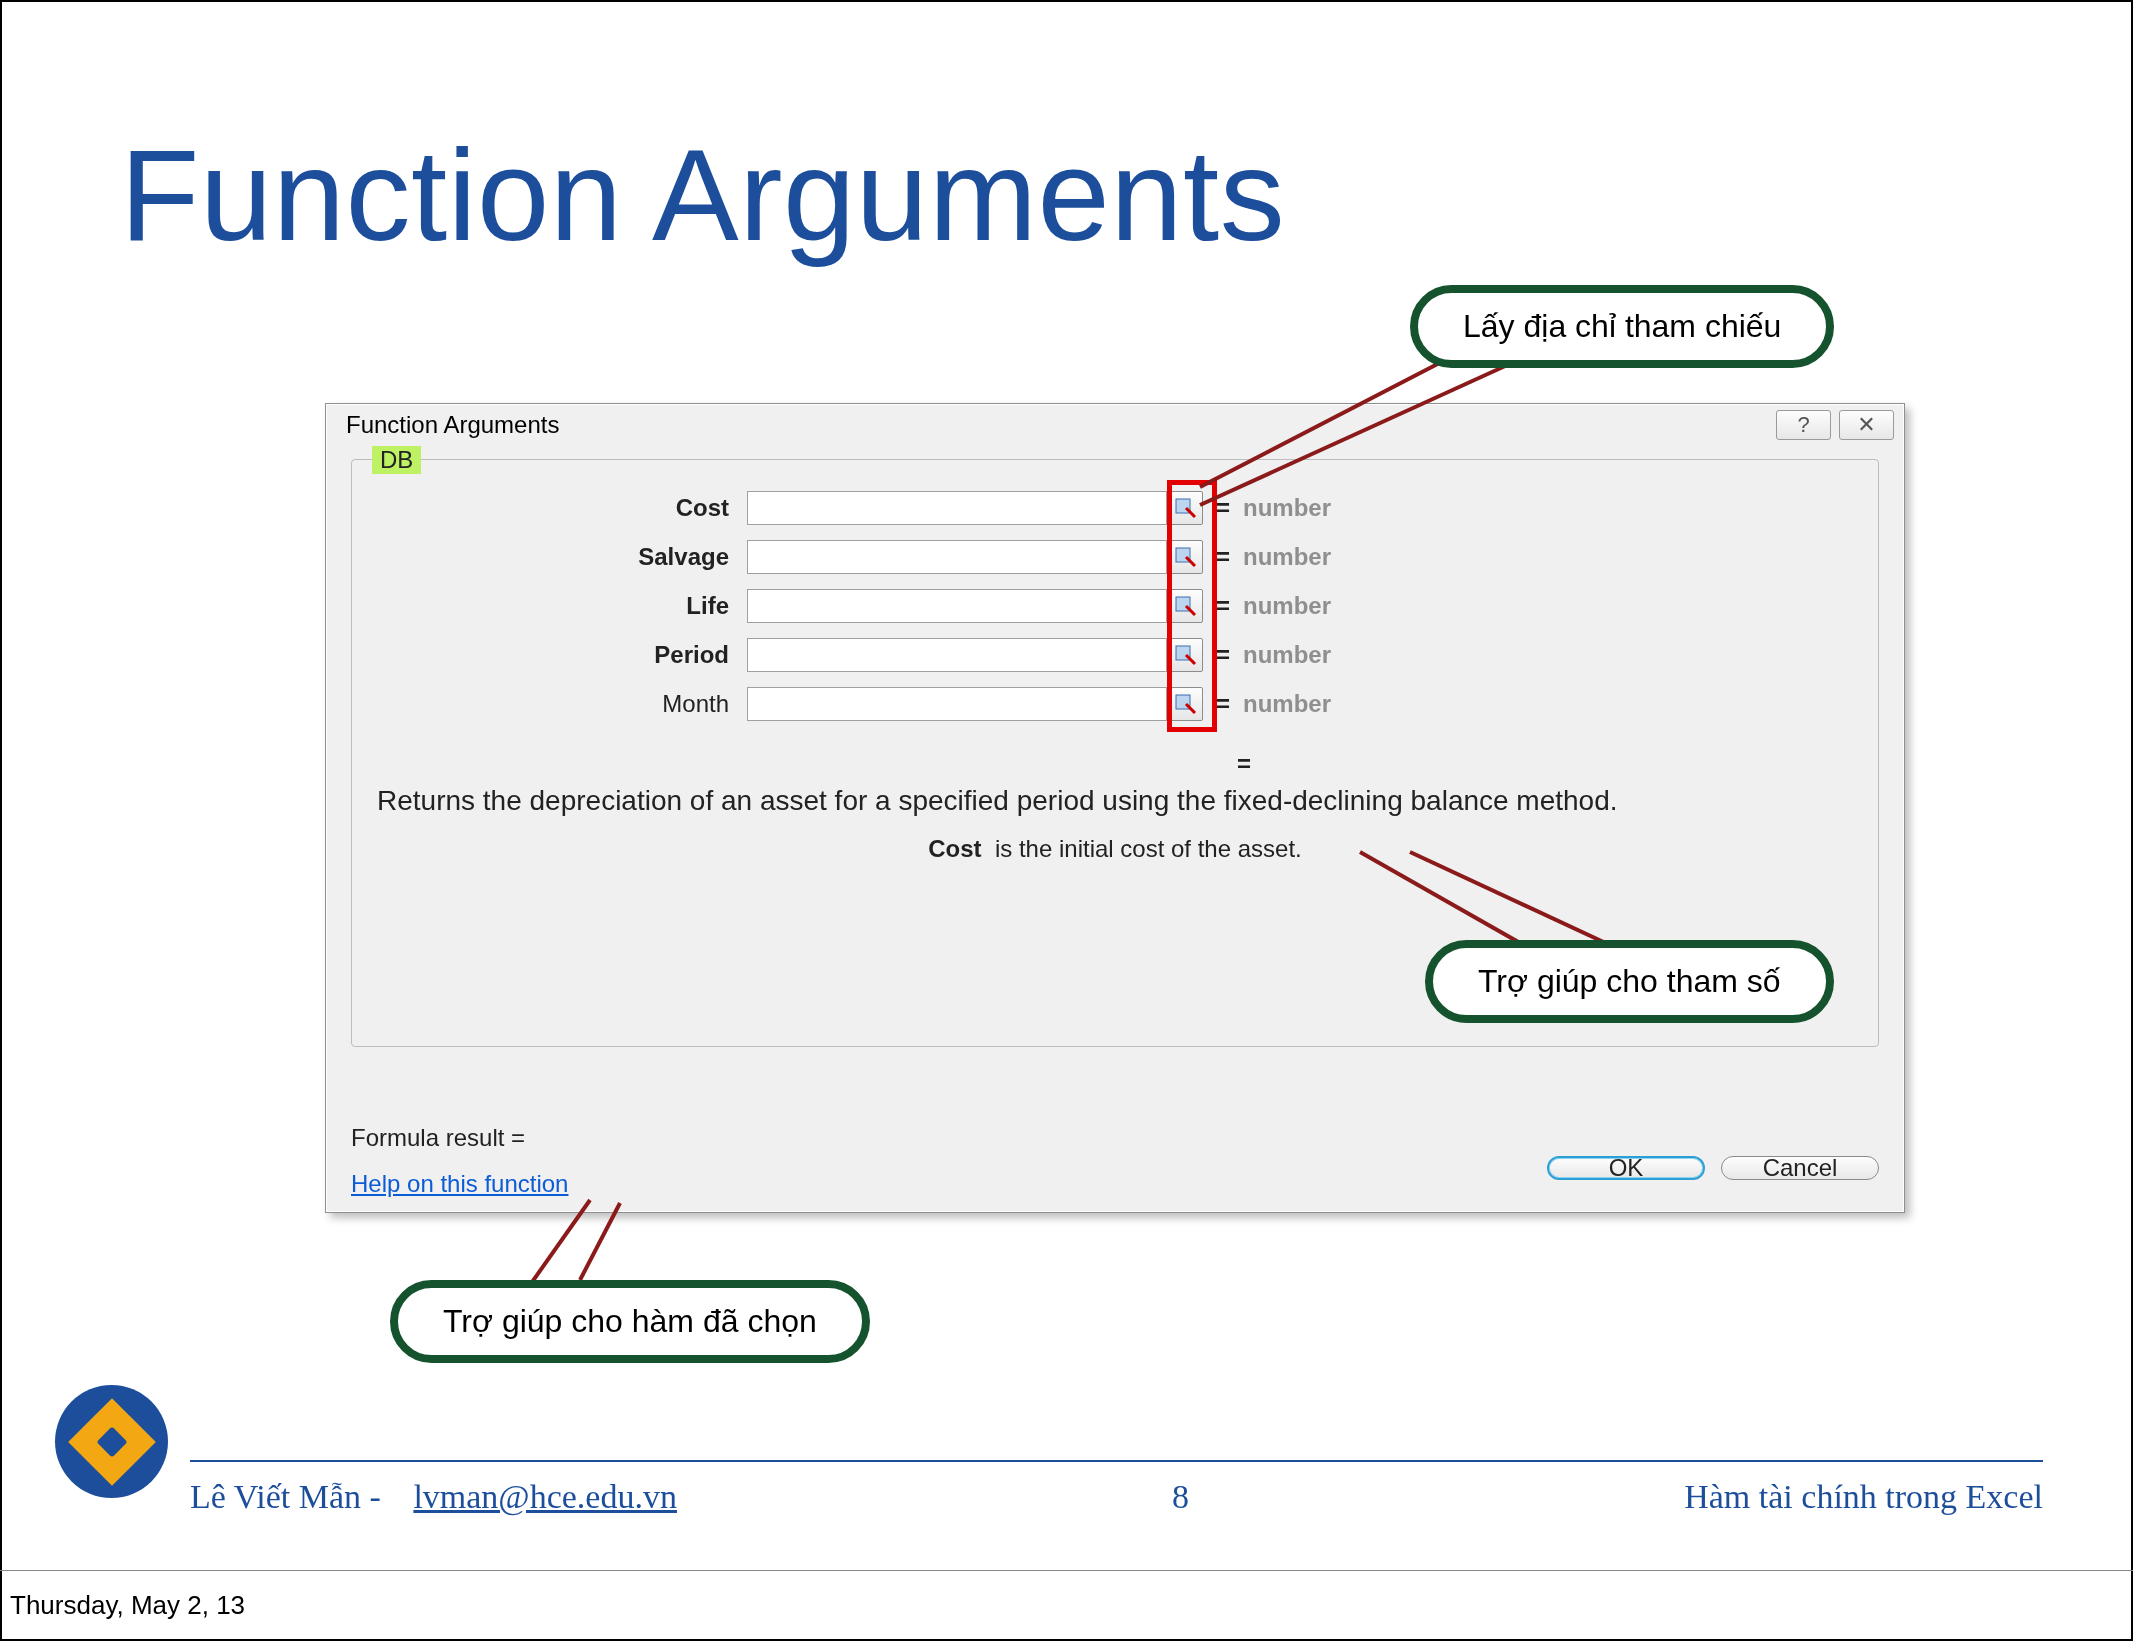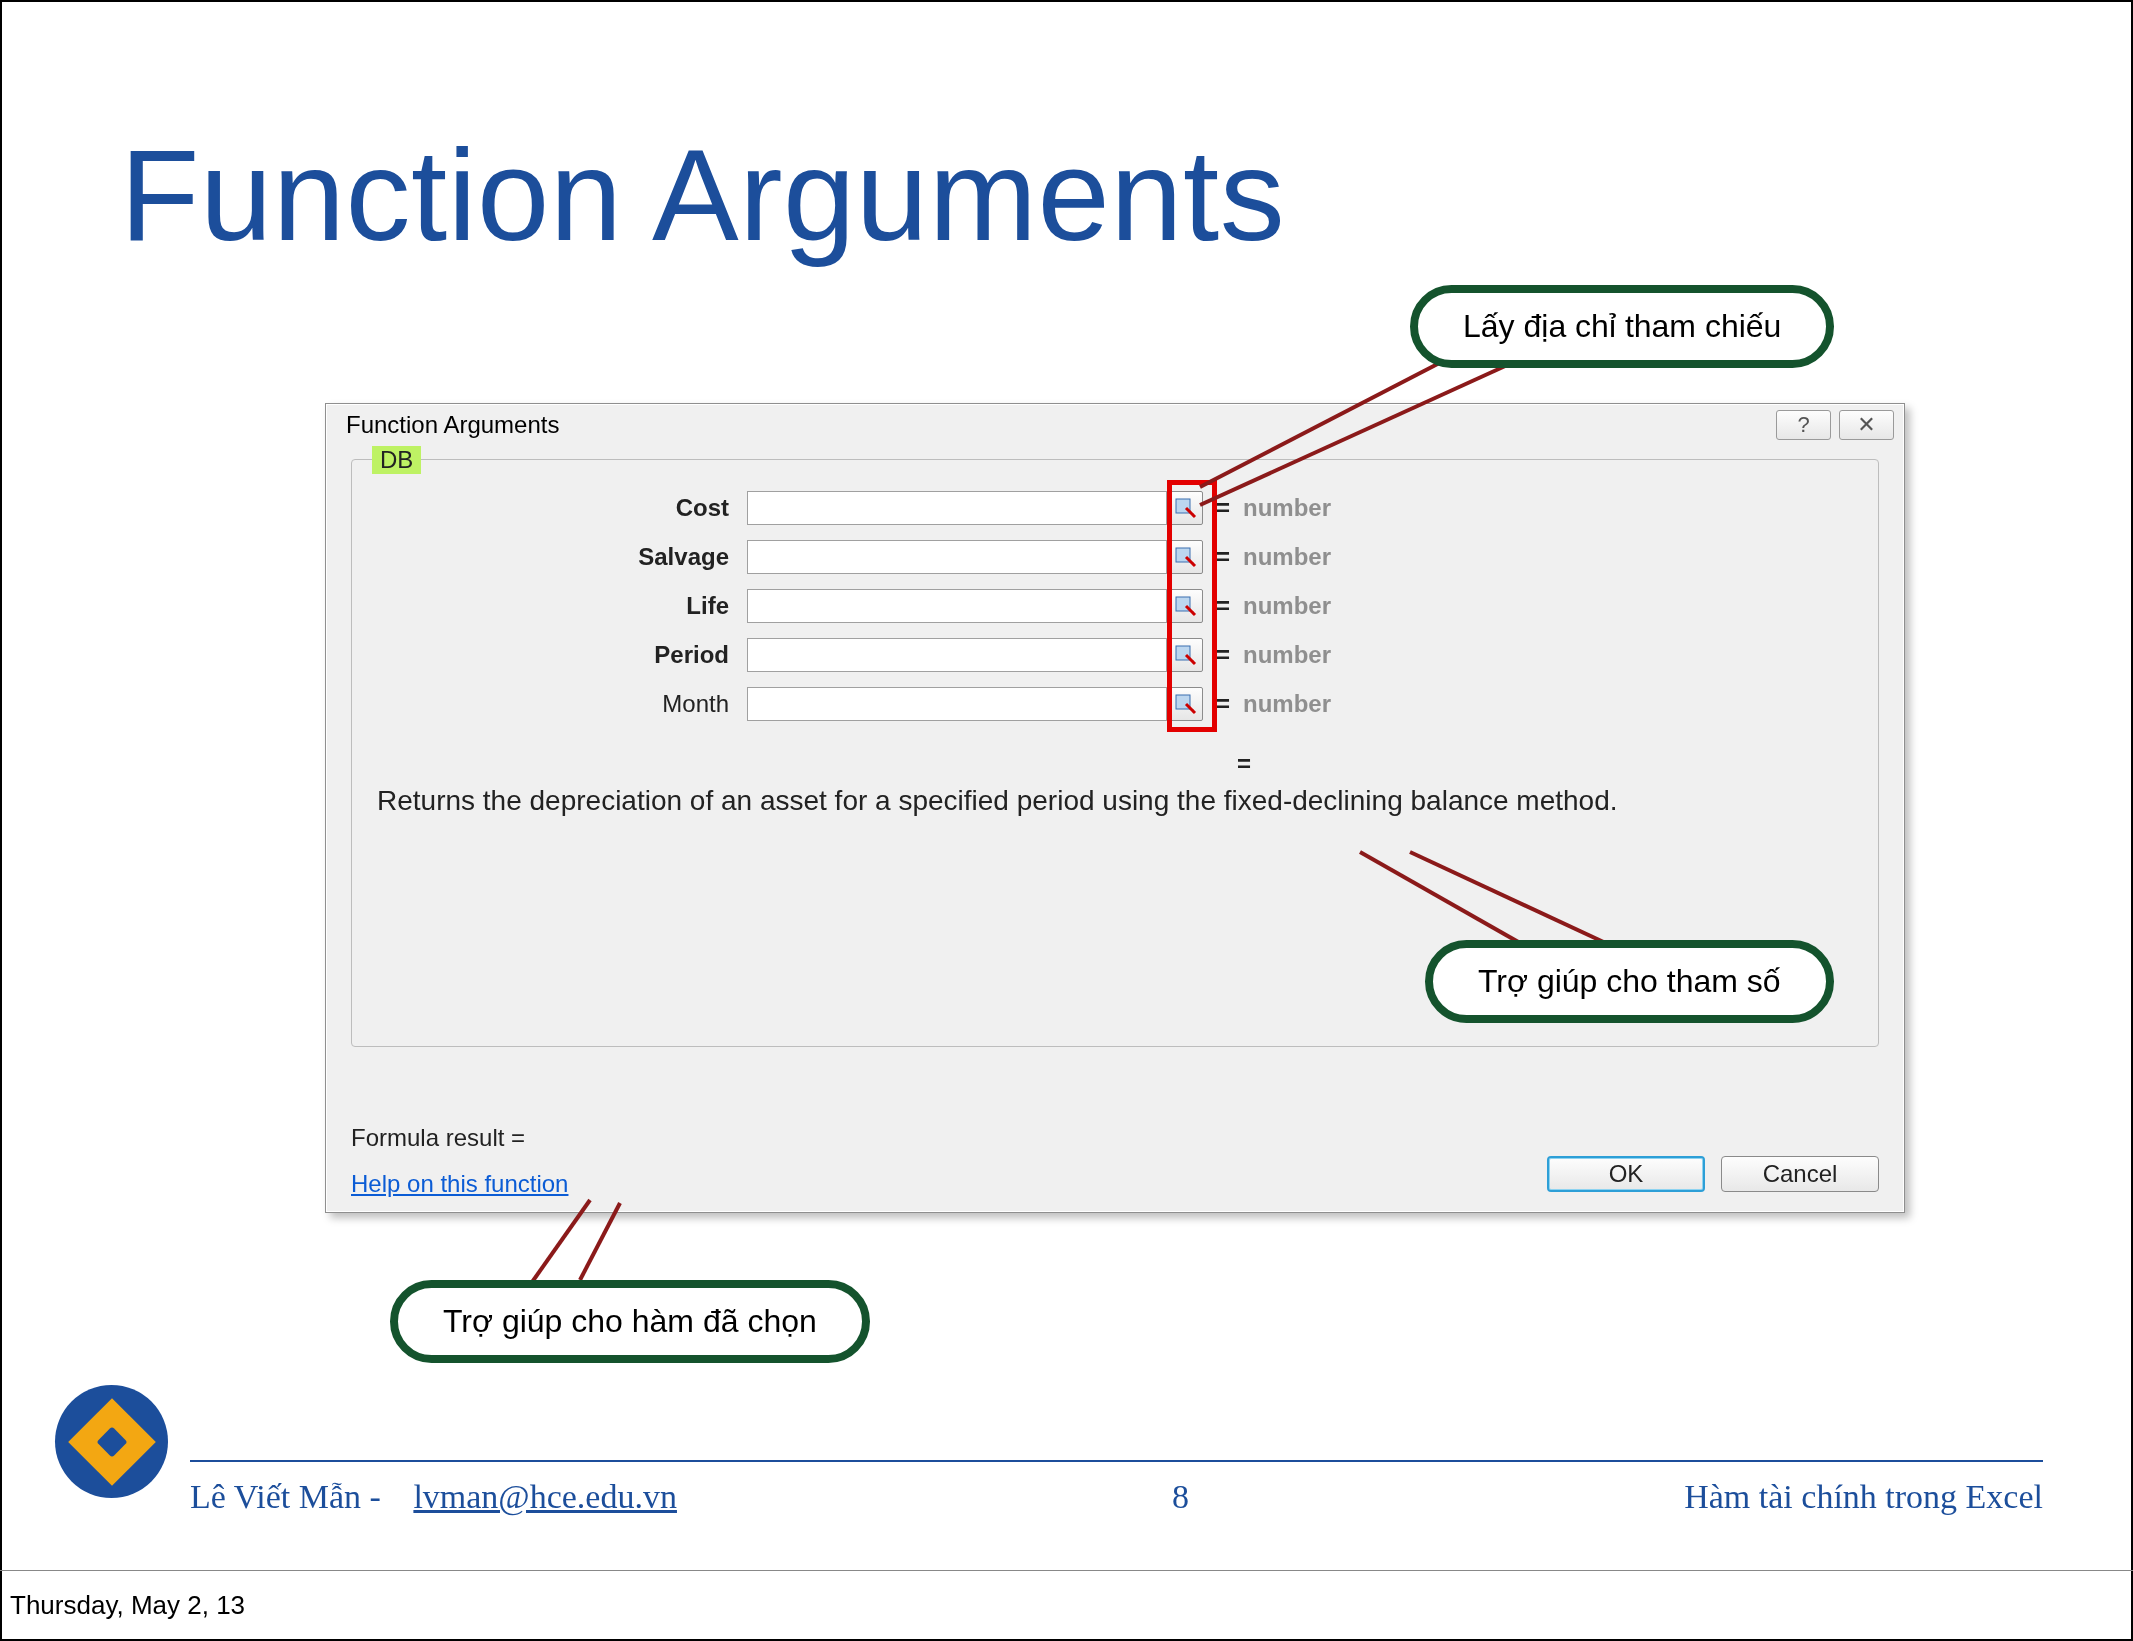--- a/index.html
+++ b/index.html
@@ -145,23 +145,23 @@
     font-size: 24px;
     color: #0b5cd5;
     text-decoration: underline;
   }
   .btn-row {
     position: absolute;
     right: 25px; top: 752px;
     display: flex; gap: 16px;
   }
   .win-btn {
-    width: 158px; height: 36px;
+    width: 158px; height: 24px;
     border: 1px solid #8a8a8a;
-    border-radius: 4px;
+    border-radius: 12px;
     background: linear-gradient(#fdfdfd,#e8e8e8);
     font-size: 24px; color: #222;
     display: flex; align-items: center; justify-content: center;
   }
   .win-btn.primary {
     border: 2px solid #2d9fd7;
     box-shadow: 0 0 0 1px #8ed3f0 inset;
   }
 
   
@@ -322,20 +322,24 @@
       <span class="eq">=</span>
       <span class="arg-type">number</span>
     </div>
 
     <div class="refbox" style="left:815px; top:20px; width:50px; height:252px;"></div>
 
     <span class="result-eq">=</span>
 
     <div class="func-desc">Returns the depreciation of an asset for a specified period using the fixed-declining balance method.</div>
 
+    <div class="param-help">
+      <b>Cost</b>&nbsp;
+      <span>is the initial cost of the asset.</span>
+    </div>
   </div>
 
   <div class="formula-result">Formula result =</div>
 
   <a class="help-link">Help on this function</a>
 
   <div class="btn-row">
     <div class="win-btn primary">OK</div>
     <div class="win-btn">Cancel</div>
   </div>

